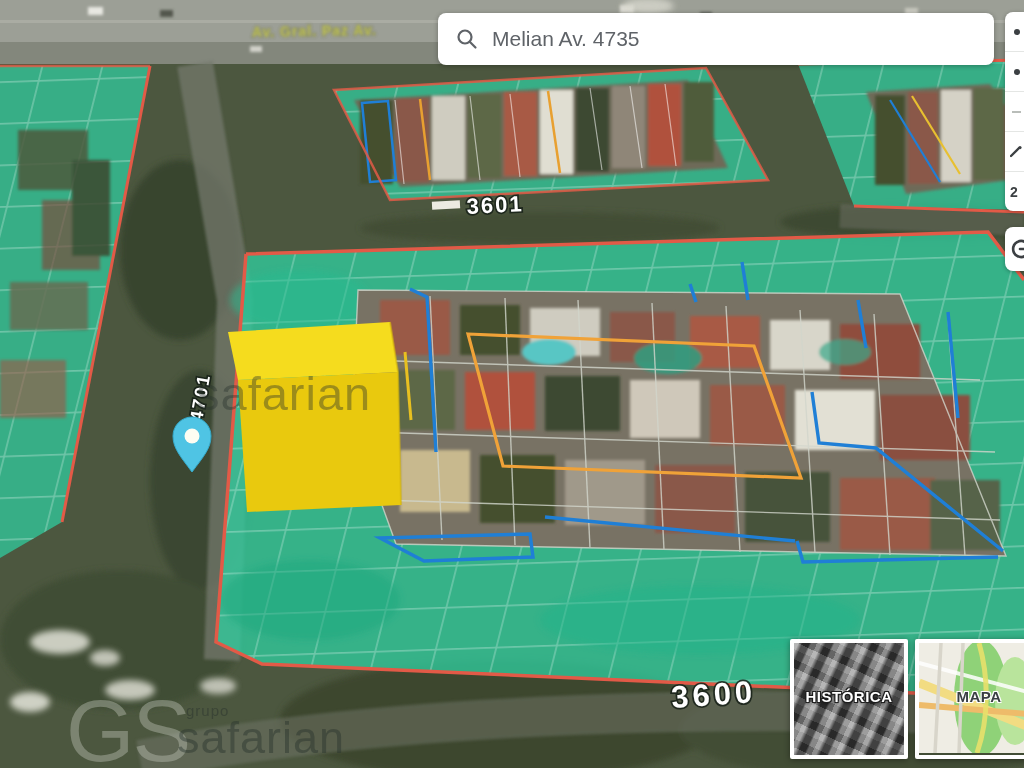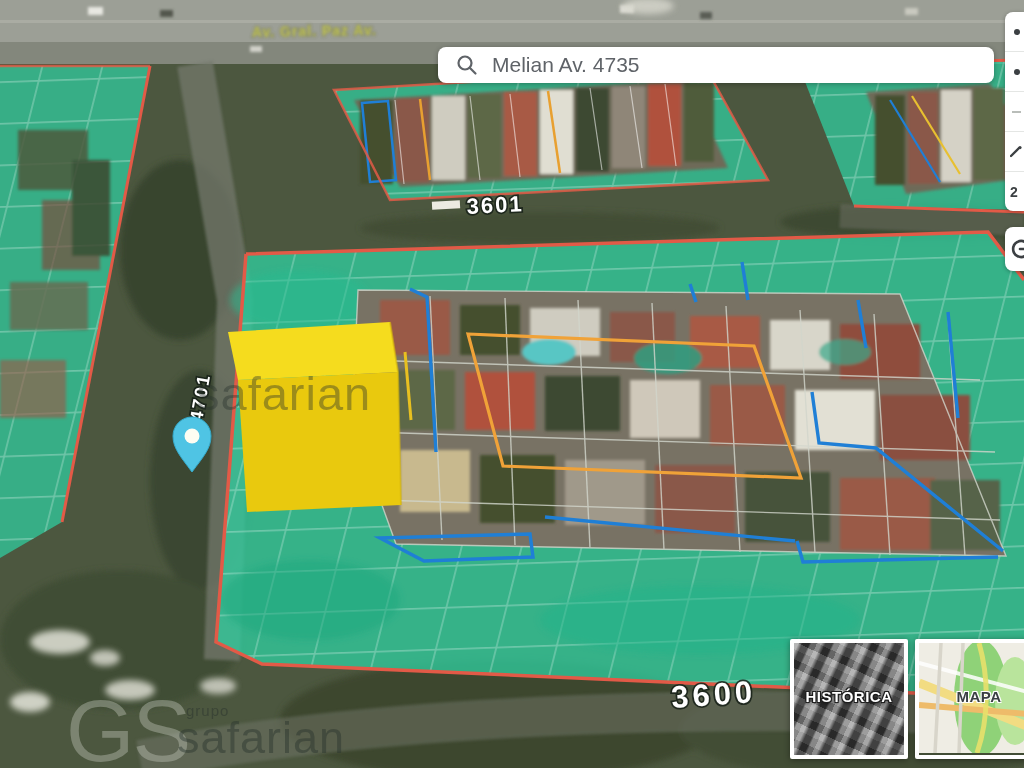--- a/index.html
+++ b/index.html
@@ -1,23 +1,23 @@
 <!DOCTYPE html>
 <html><head>
 <meta charset="utf-8">
 <style>
   html,body{margin:0;padding:0;width:1024px;height:768px;overflow:hidden;background:#4c573f;
             font-family:"Liberation Sans",sans-serif;}
   #stage{position:absolute;inset:0;width:1024px;height:768px;overflow:hidden;}
   #mapsvg{position:absolute;left:0;top:0;}
 
   
-  .searchbar{position:absolute;left:438px;top:13px;width:556px;height:36px;background:#fff;
+  .searchbar{position:absolute;left:438px;top:13px;width:556px;height:52px;background:#fff;
              border-radius:8px;box-shadow:0 1px 5px rgba(0,0,0,.3);display:flex;align-items:center;
-             padding:0 14px;box-sizing:border-box;z-index:30;margin-top:34px;}
+             padding:0 14px;box-sizing:border-box;z-index:30;}
   .searchbar svg{flex:0 0 auto;margin:0 12px 0 4px;}
   .searchbar input{border:none;outline:none;flex:1;font-size:21px;color:#5f6368;background:transparent;
                    font-family:"Liberation Sans",sans-serif;}
 
   
   .ctrlpanel{position:absolute;right:0;top:12px;width:19px;height:199px;background:#fff;
              border-radius:8px 0 0 8px;box-shadow:0 1px 4px rgba(0,0,0,.3);z-index:30;
              display:flex;flex-direction:column;}
   .ctrlcell{flex:1;position:relative;border-bottom:1px solid #e4e6e4;cursor:pointer;}
   .ctrlcell:last-child{border-bottom:none;}

